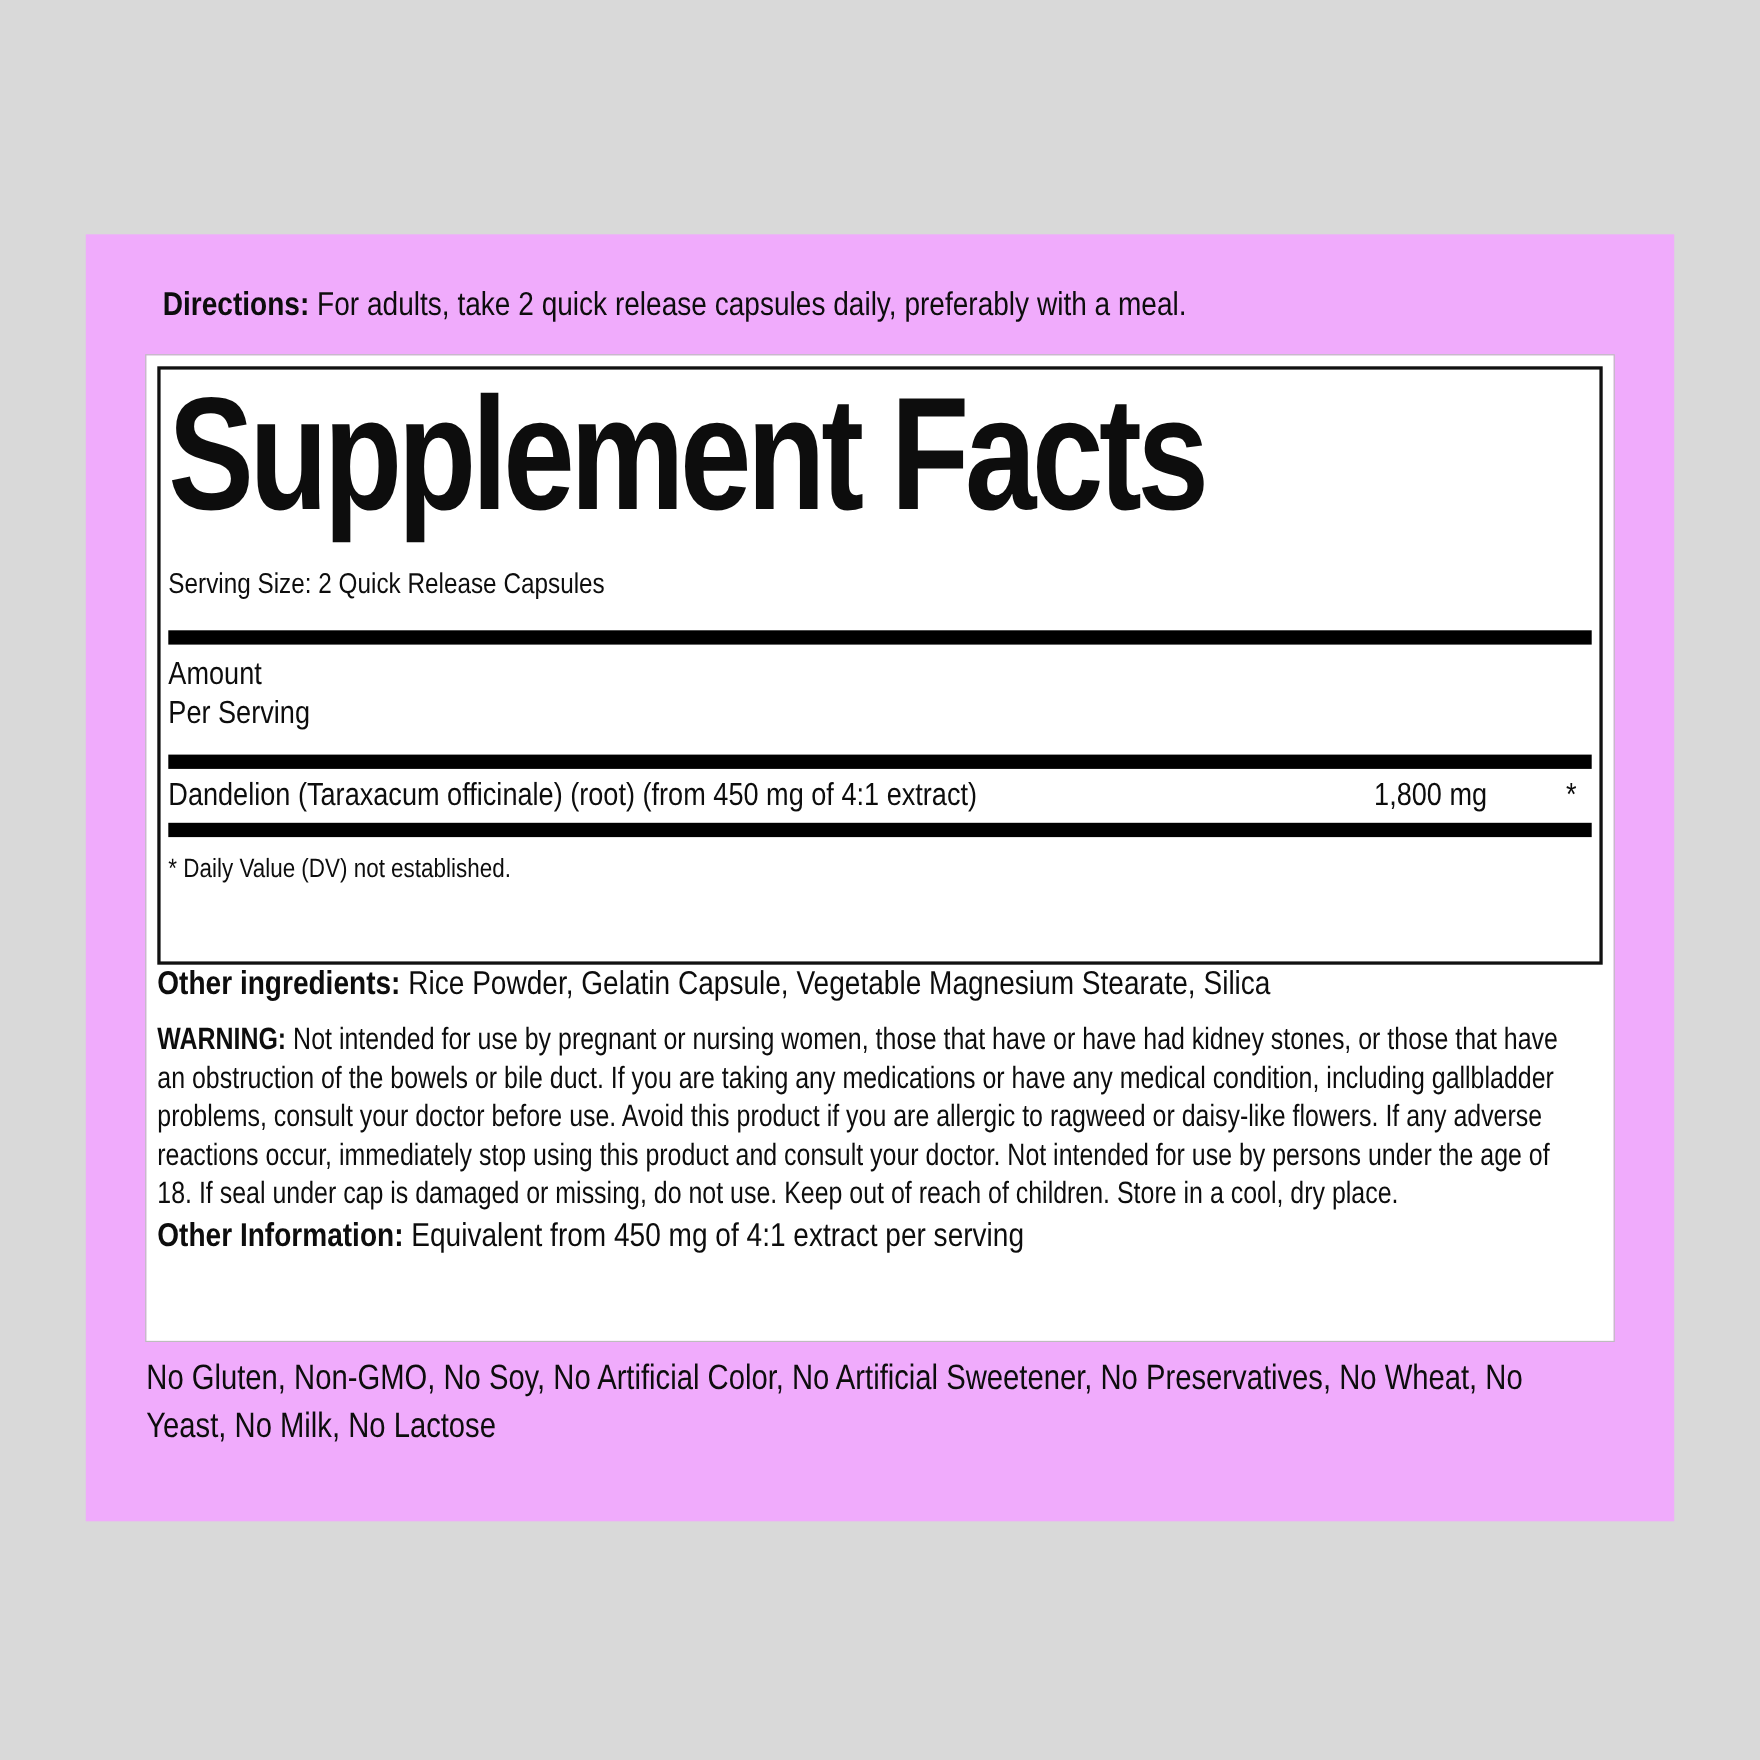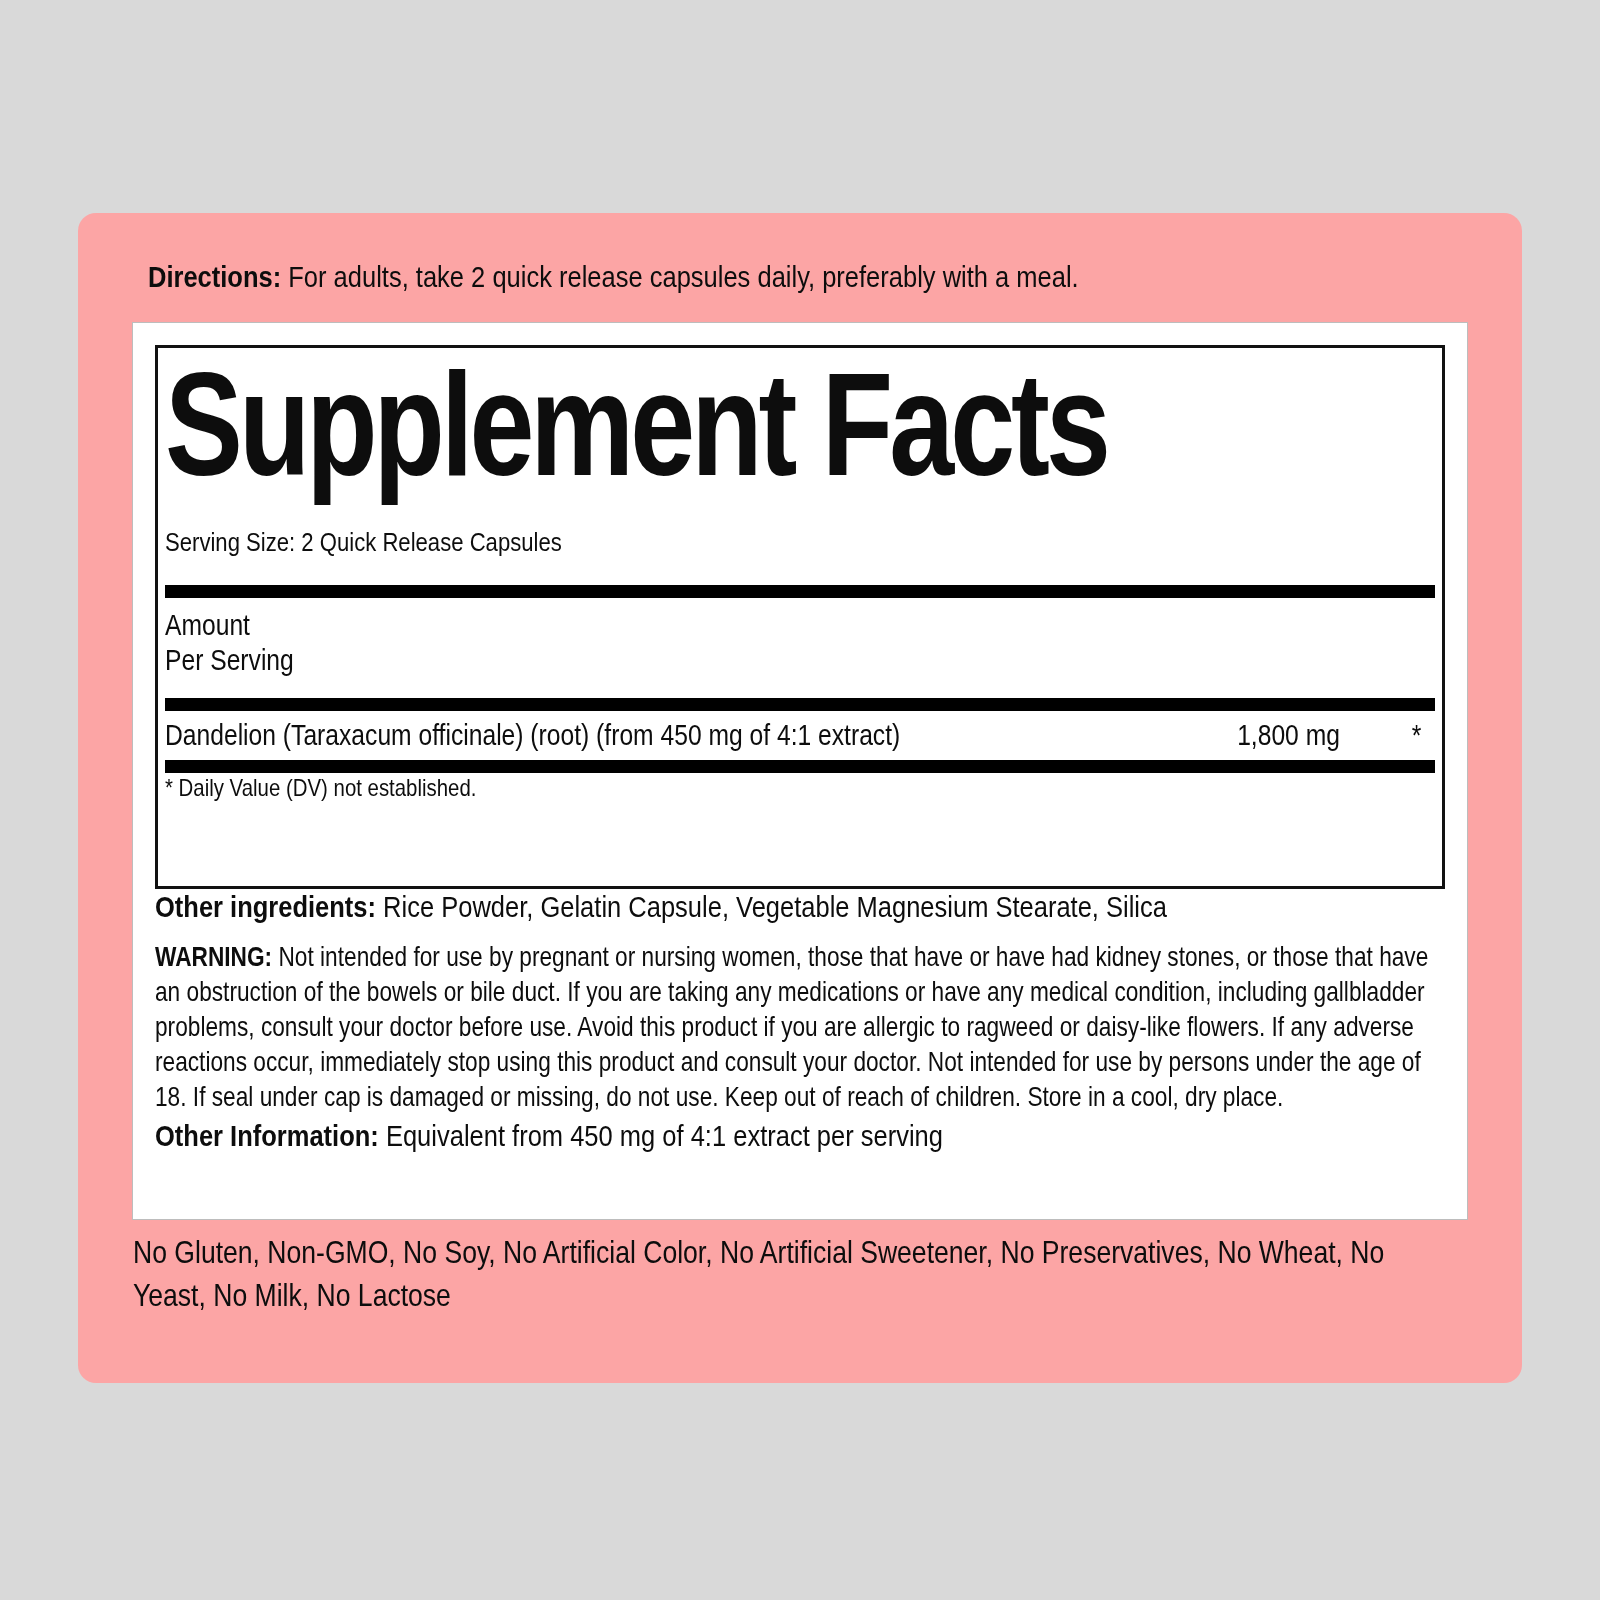--- a/index.html
+++ b/index.html
@@ -7,22 +7,21 @@
     width: 1600px; height: 1600px;
     background: #d9d9d9;
     font-family: "Liberation Sans", sans-serif;
     color: #0d0d0d;
     position: relative;
     overflow: hidden;
   }
   .panel {
     position: absolute; left: 78px; top: 213px;
     width: 1444px; height: 1170px;
-    background: #fca5a5;
-    border-radius: 18px;
+    background: #f0abfc;
   }
   .directions {
     padding: 46px 0 0 70px;
     font-size: 30px; line-height: 36px;
     white-space: nowrap;
   }
   .b { font-weight: bold; }
   .cond {
     display: inline-block;
     transform: scaleX(0.85);
@@ -32,21 +31,21 @@
   .cond-r {
     display: inline-block;
     transform: scaleX(0.85);
     transform-origin: 100% 50%;
     white-space: nowrap;
   }
   .label-box {
     margin: 28px 0 0 55px;
     width: 1334px; height: 896px;
     background: #ffffff;
-    padding: 22px;
+    padding: 10px;
     box-sizing: border-box;
     outline: 1px solid #bdbdbd;
   }
   .facts {
     border: 3px solid #111;
     height: 544px;
     padding: 2px 7px 0 7px;
     box-sizing: border-box;
     overflow: hidden;
   }
@@ -72,21 +71,21 @@
   }
   .hdr-right { text-align: right; }
   .nrow {
     display: flex; align-items: flex-end;
     font-size: 29px; line-height: 33px;
     padding: 8px 0;
   }
   .nrow .name { flex: 1; }
   .nrow .amt { text-align: right; }
   .nrow .dvc { width: 95px; text-align: right; padding-right: 14px; box-sizing: border-box; }
-  .footnote { font-size: 24px; line-height: 30px; }
+  .footnote { font-size: 24px; line-height: 30px; margin-top: 14px; }
   .oi { margin-top: 0; font-size: 30px; line-height: 36px; white-space: nowrap; }
   .warning {
     margin-top: 14px;
     font-size: 28px; line-height: 35px;
     width: 1600px;
     transform: scaleX(0.81);
     transform-origin: 0 0;
   }
   .other-info { margin-top: 4px; font-size: 30px; line-height: 36px; white-space: nowrap; }
   .claims {

